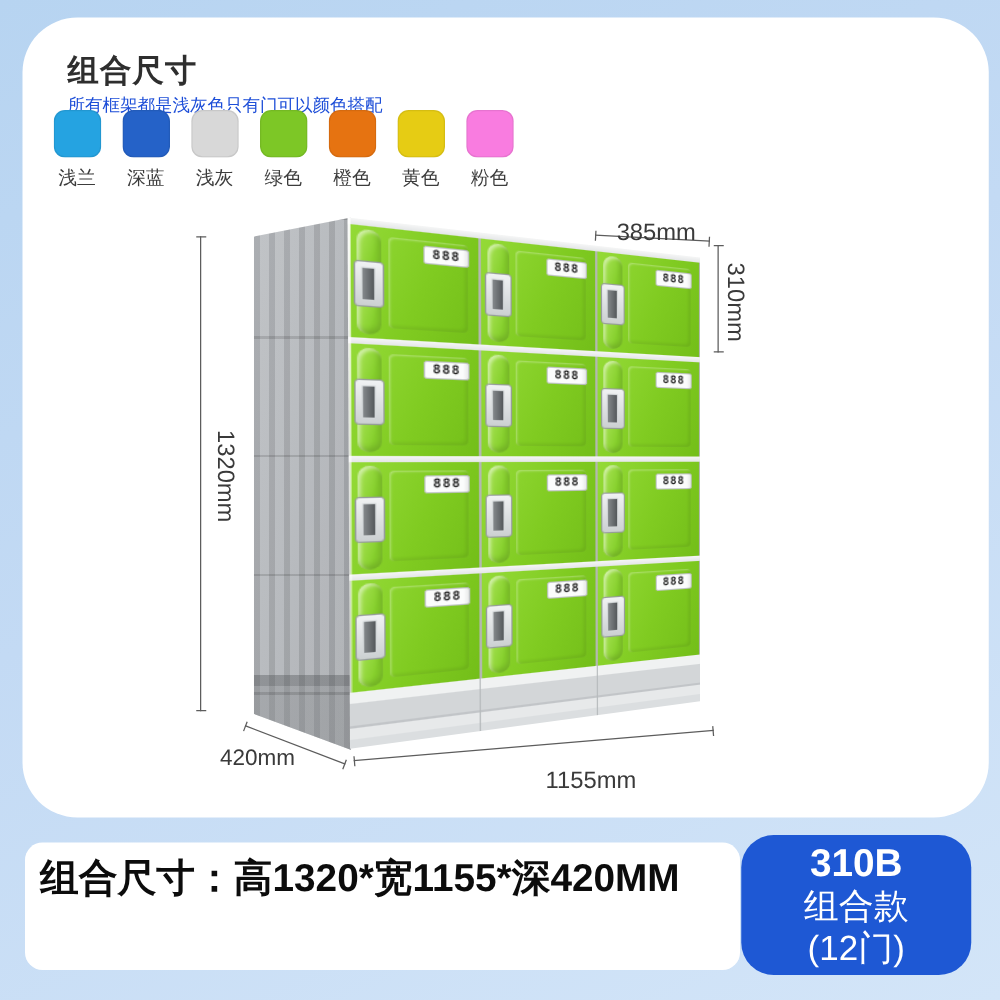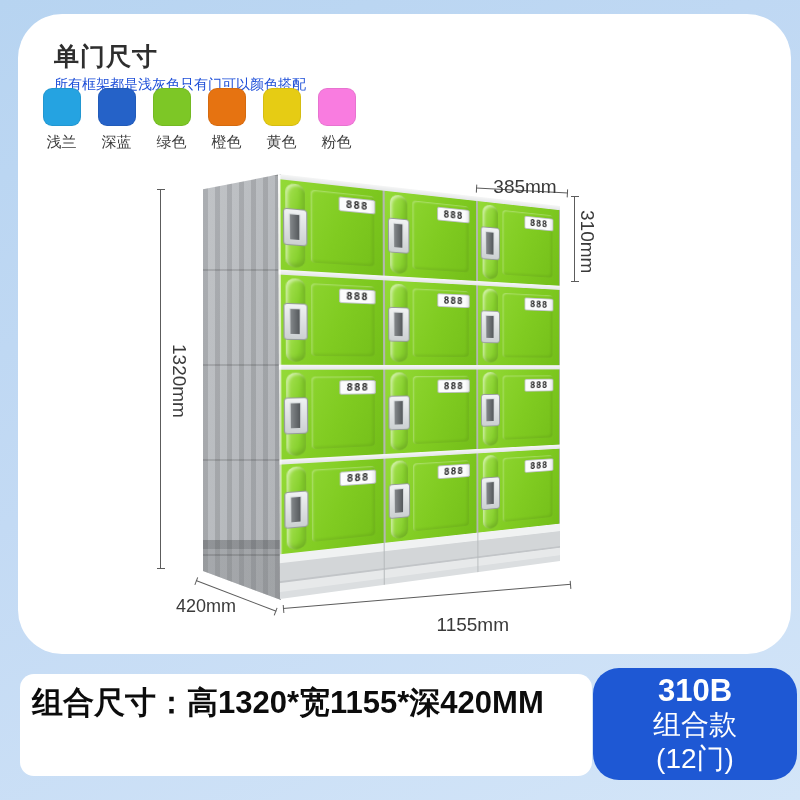--- a/index.html
+++ b/index.html
@@ -74,39 +74,43 @@
   .l1320{left:142px;top:175px;height:380px;}
   .t1320{left:172px;top:330px;}
   .l420{left:178px;top:566px;width:86px;transform:rotate(21deg);transform-origin:left center;}
   .t420{left:154px;top:582px;width:68px;text-align:center;}
   .l1155{left:265px;top:594px;width:289px;transform:rotate(-4.8deg);transform-origin:left center;}
   .t1155{left:373px;top:600px;width:118px;text-align:right;}
   
   .size-strip{position:absolute;left:20px;top:674px;width:572px;height:102px;background:#ffffff;border-radius:14px;
     padding:6px 0 0 12px;box-sizing:border-box;white-space:nowrap;}
   .size-line{font-size:31px;line-height:45px;font-weight:800;color:#0c0c0c;letter-spacing:0;}
-  .model-badge{position:absolute;left:593px;top:668px;width:204px;height:112px;background:#1e58d4;border-radius:26px;
+  .model-badge{position:absolute;left:593px;top:668px;width:184px;height:112px;background:#1e58d4;border-radius:26px;
     color:#ffffff;text-align:center;padding-top:5px;box-sizing:border-box;}
   .badge-l1{font-size:31px;font-weight:800;line-height:35px;}
   .badge-l2,.badge-l3{font-size:28px;font-weight:400;line-height:34px;}
 </style>
 </head>
 <body>
 
 <div class="card">
-  <div class="page-title">单门尺寸</div>
+  <div class="page-title">组合尺寸</div>
   <div class="page-subtitle">所有框架都是浅灰色只有门可以颜色搭配</div>
   <div class="swatches" id="swatches">
       <div class="swatch-item">
         <div class="swatch" style="background: rgb(37, 163, 225);"></div>
         <div class="swatch-label">浅兰</div>
       </div>
       <div class="swatch-item">
         <div class="swatch" style="background: rgb(37, 98, 200);"></div>
         <div class="swatch-label">深蓝</div>
+      </div>
+      <div class="swatch-item">
+        <div class="swatch" style="background: rgb(216, 216, 216);"></div>
+        <div class="swatch-label">浅灰</div>
       </div>
       <div class="swatch-item">
         <div class="swatch" style="background: rgb(125, 199, 38);"></div>
         <div class="swatch-label">绿色</div>
       </div>
       <div class="swatch-item">
         <div class="swatch" style="background: rgb(230, 115, 17);"></div>
         <div class="swatch-label">橙色</div>
       </div>
       <div class="swatch-item">

